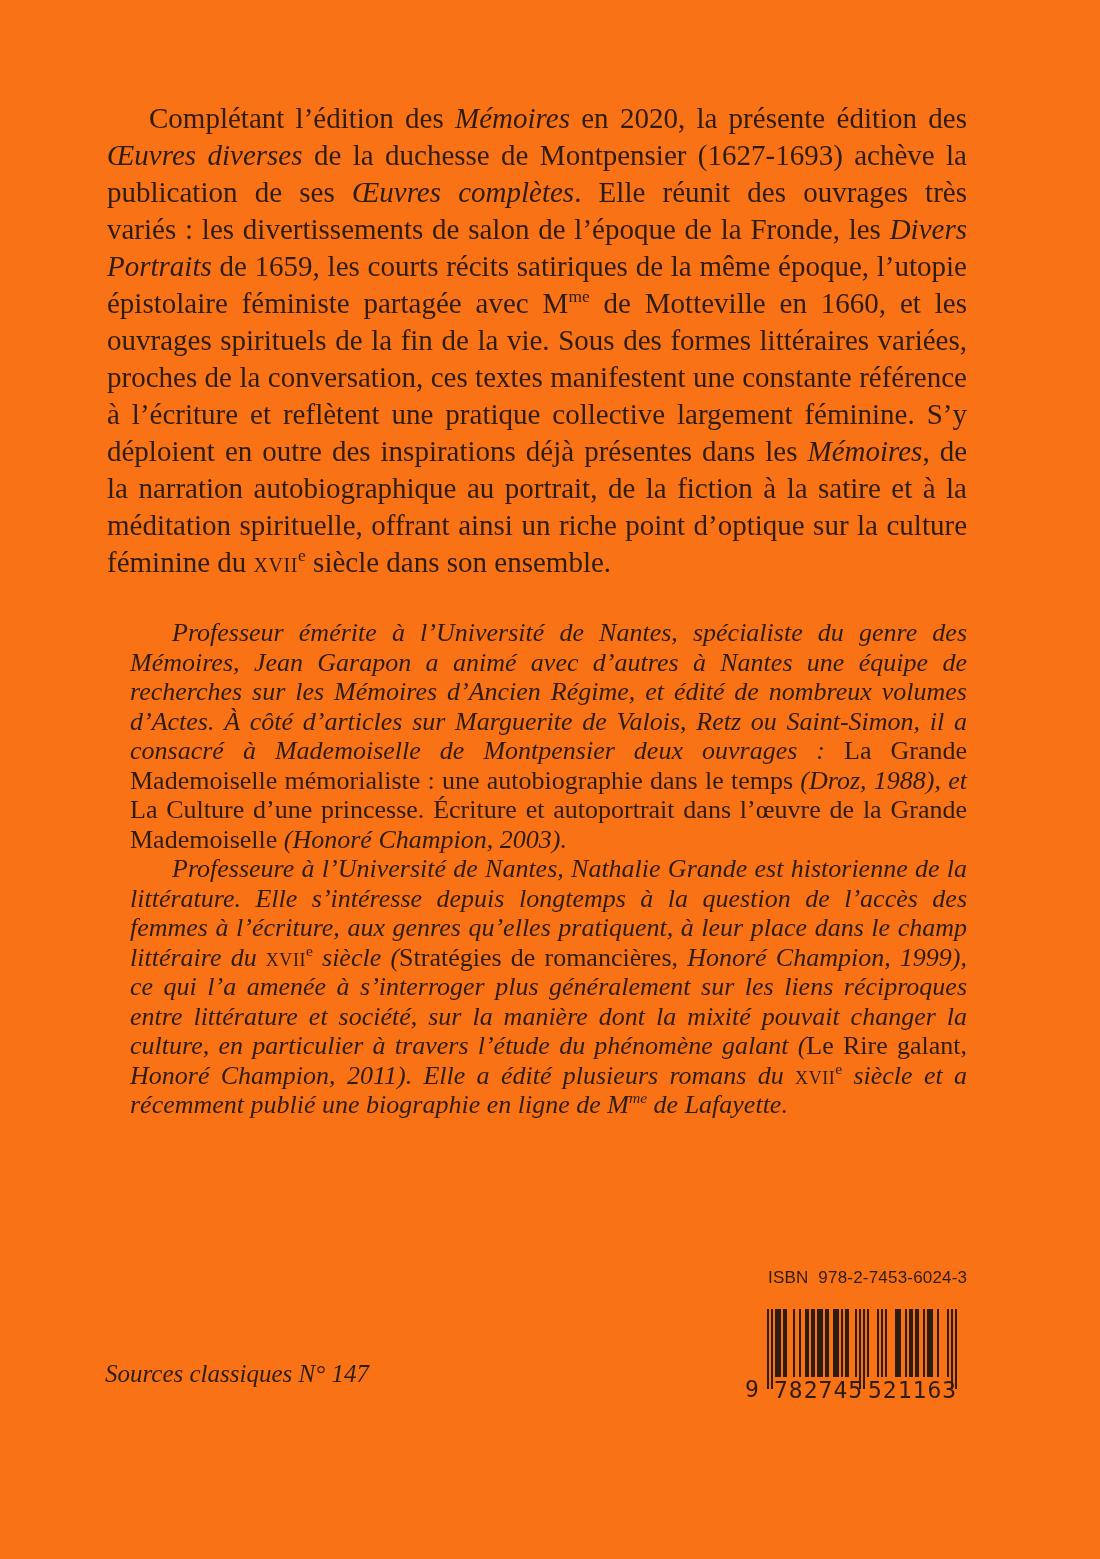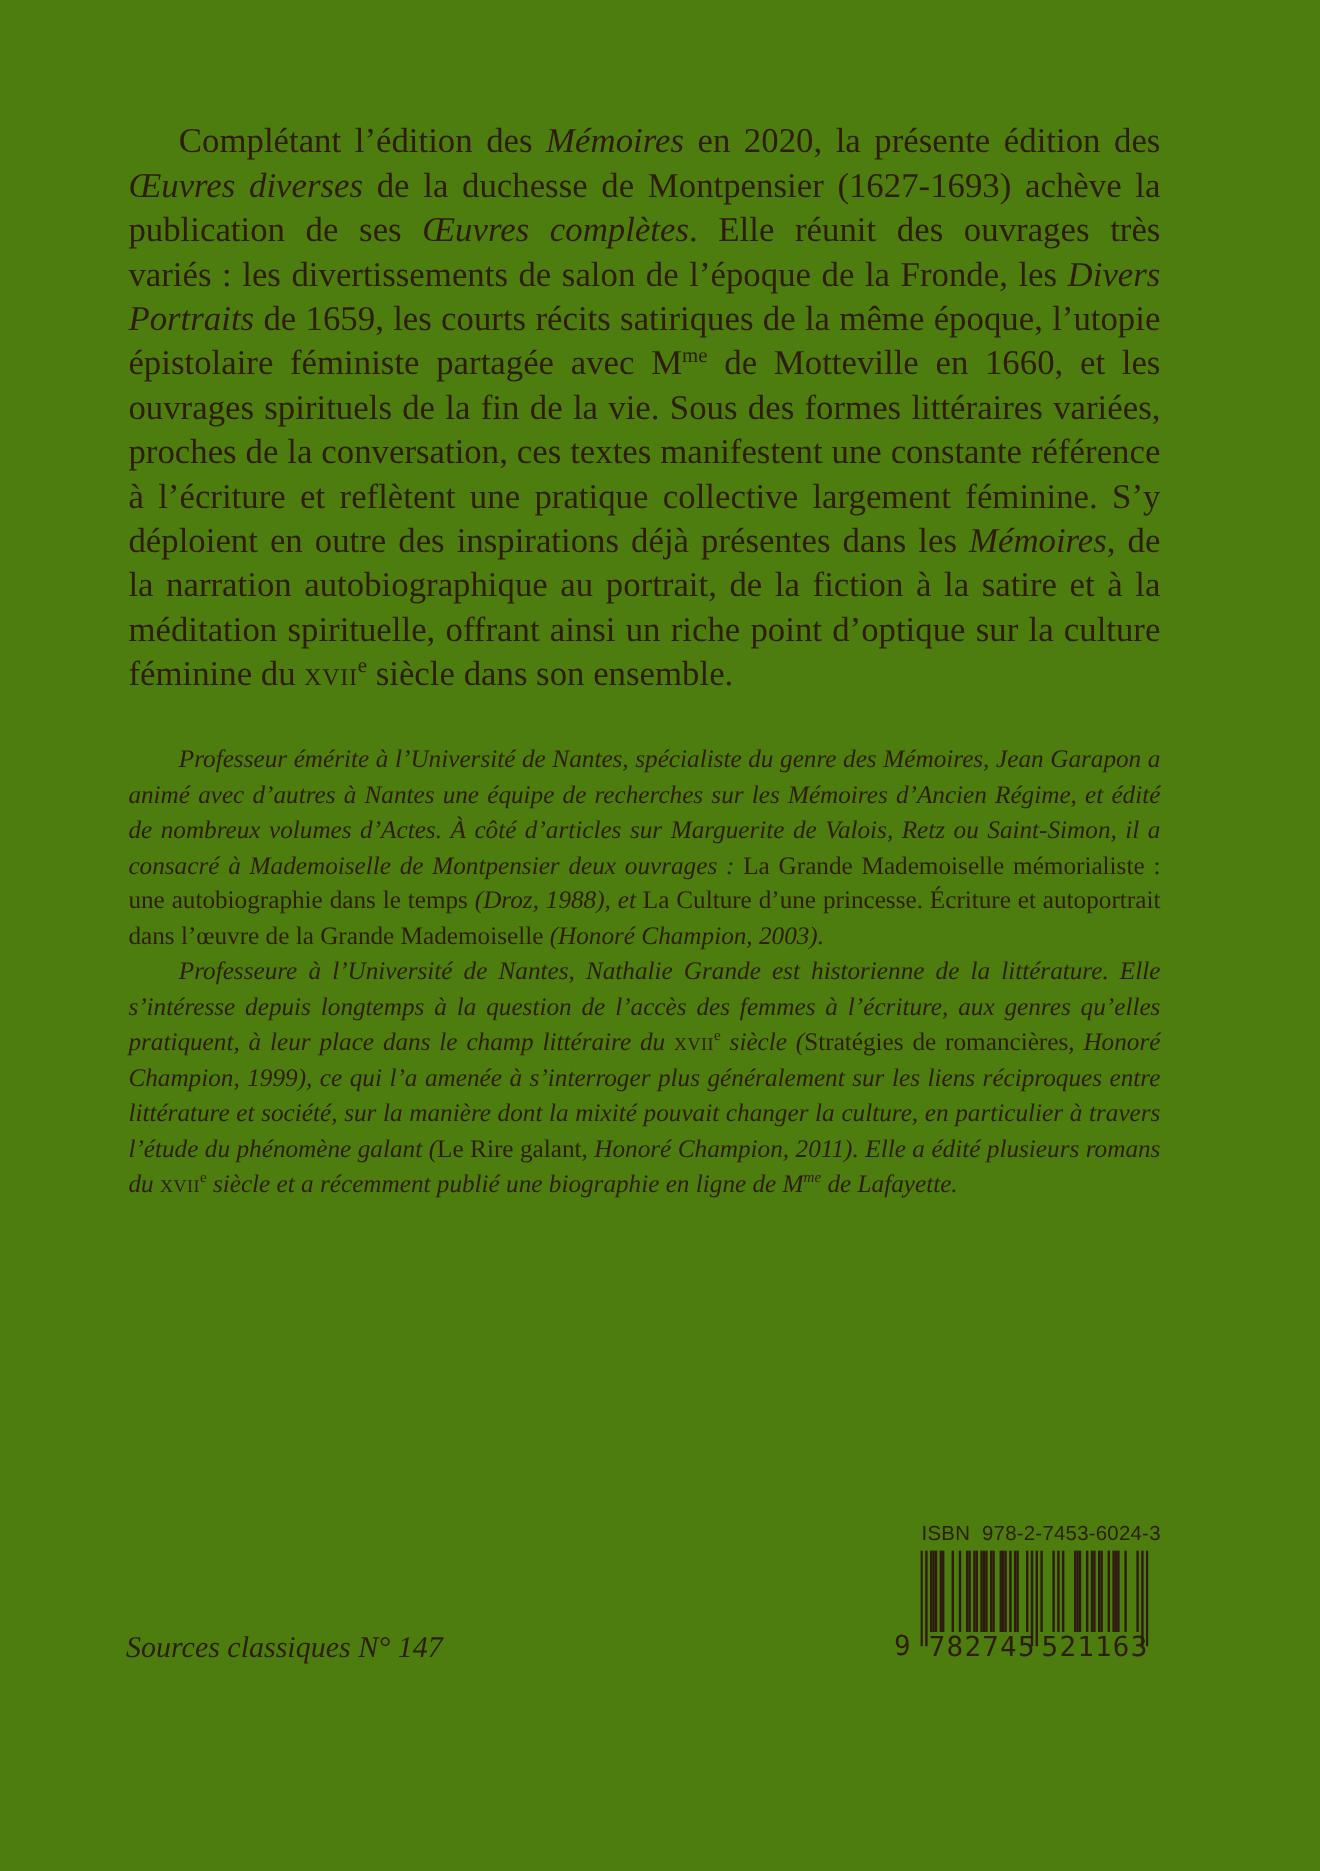--- a/index.html
+++ b/index.html
@@ -4,67 +4,68 @@
 <style>
   html, body {
     margin: 0;
     padding: 0;
     background: #ffe2ae;
   }
   .page {
     position: relative;
     width: 1100px;
     height: 1559px;
-    background: #4d7c0f;
+    background: #f97316;
     overflow: hidden;
     font-family: "Liberation Serif", serif;
     color: #2e1d0f;
   }
   .text-block {
     position: absolute;
     left: 107px;
     top: 100px;
     width: 860px;
   }
   p { margin: 0; }
   .blurb {
     font-size: 29px;
     line-height: 37px;
     text-align: justify;
     text-indent: 42px;
     hyphens: none;
   }
   .bios { margin-top: 37px; }
   .bio {
-    font-size: 21px;
+    font-size: 26px;
     line-height: 29.5px;
     text-align: justify;
     text-indent: 42px;
     font-style: italic;
     hyphens: none;
+    margin-left: 23px;
   }
   .seg-i  { font-style: italic; }
   .seg-r  { font-style: normal; }
   .seg-sc { font-variant: small-caps; font-style: normal; letter-spacing: 0.02em; }
   .seg-sup{ vertical-align: super; font-size: 0.60em; line-height: 0; }
 
   .barcode-block {
     position: absolute;
     left: 747px;
     top: 1268px;
     width: 220px;
   }
   .isbn-label {
     font-family: "Liberation Sans", sans-serif;
     font-size: 17px;
     letter-spacing: 0.2px;
     white-space: pre;
     color: #2e1d0f;
     margin-left: 21px;
-    margin-bottom: 4px;
+    margin-bottom: 21px;
   }
   .barcode {
     position: relative;
     margin-left: 20px;
     width: 190px;
     height: 94px;
   }
   .barcode svg { display: block; fill: #2e1d0f; }
   .bc-digit {
     position: absolute;

